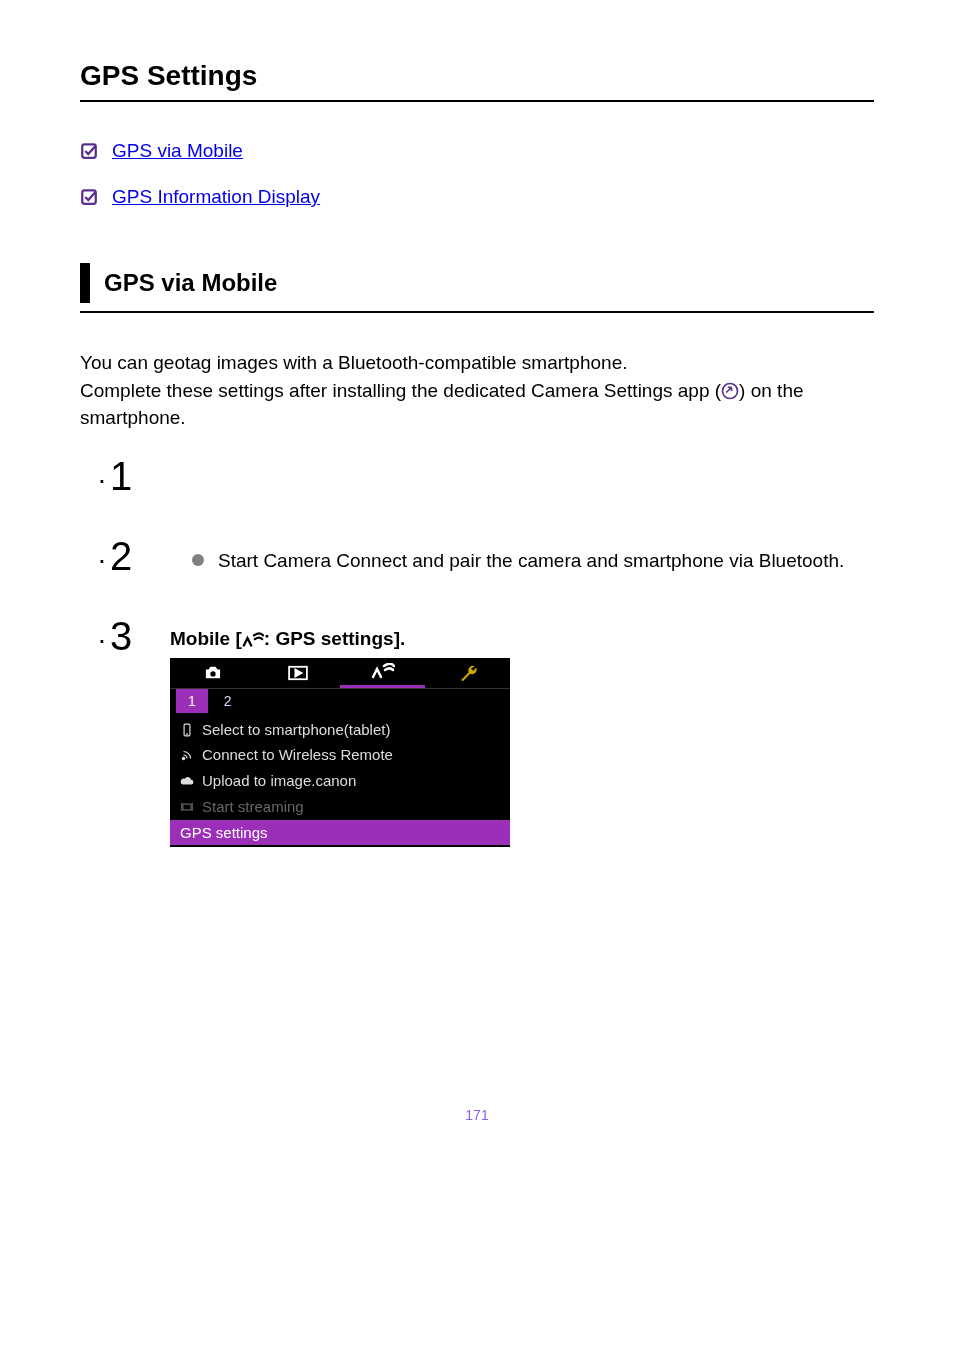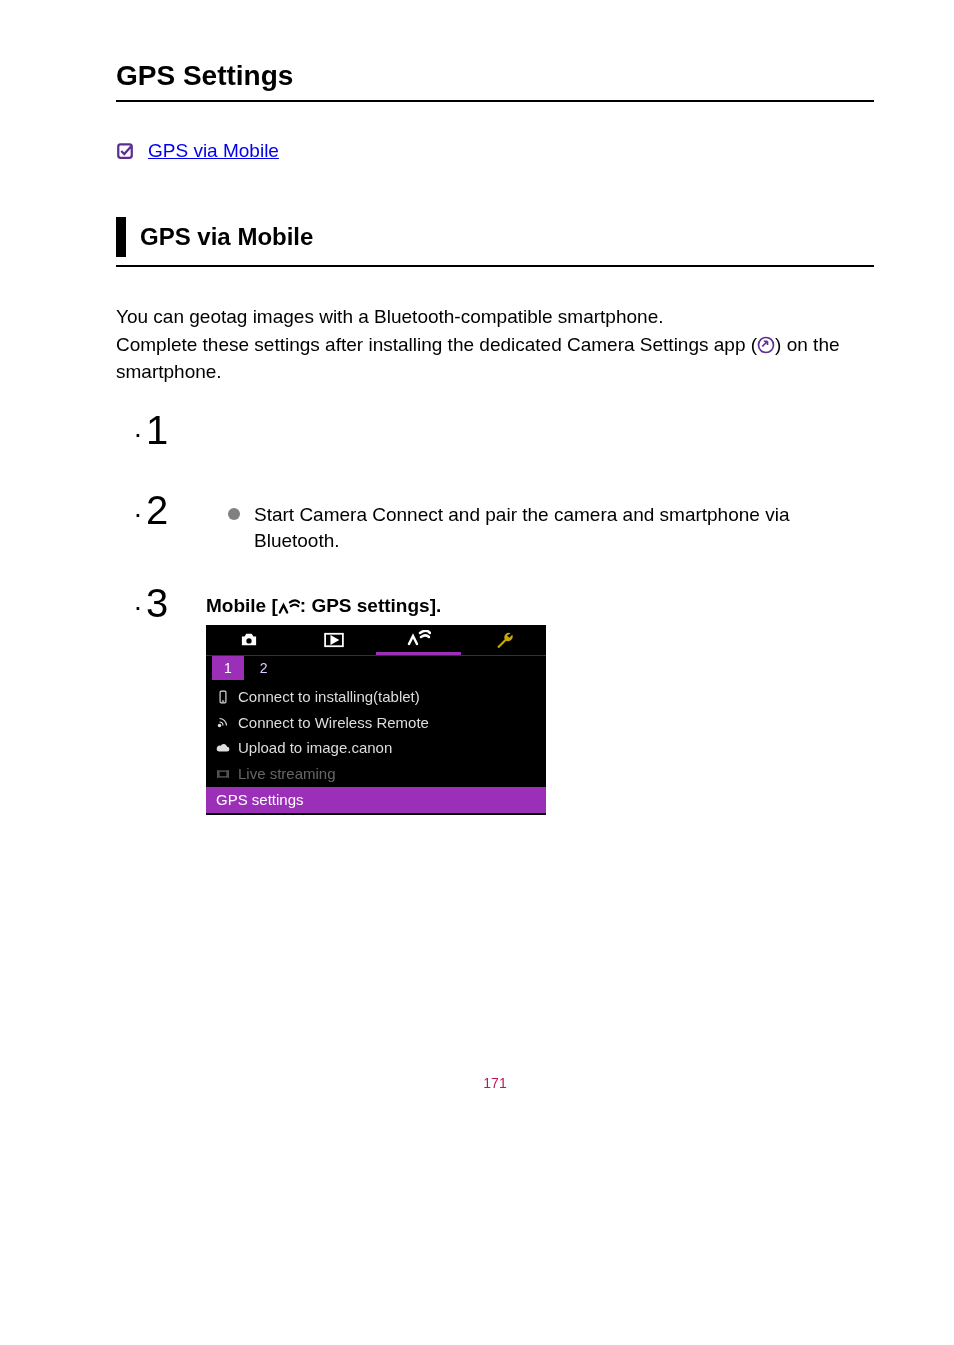--- a/index.html
+++ b/index.html
@@ -6,21 +6,21 @@
     margin: 0;
     padding: 0;
     font-family: Arial, Helvetica, sans-serif;
     font-size: 19px;
     color: #000;
     background: #fff;
     width: 954px;
     box-sizing: border-box;
   }
   .page {
-    padding: 60px 80px 40px 116px;
+    padding: 60px 80px 40px 80px;
   }
   .h1 {
     font-size: 28px;
     font-weight: bold;
     margin: 0 0 8px 0;
   }
   .h1-rule {
     border-bottom: 2px solid #000;
     margin-bottom: 38px;
   }
@@ -188,39 +188,46 @@
   .cam-small-icon {
     width: 14px;
     height: 14px;
     flex: 0 0 auto;
     color: inherit;
   }
   .page-num {
     text-align: center;
     font-size: 14px;
     margin-top: 260px;
-    color: #be185d;
+    color: #8b5cf6;
   }
 </style>
 </head>
 <body>
 
 <div class="page">
 
   <div class="h1">GPS Settings</div>
   <div class="h1-rule"></div>
 
   <div class="toc-item">
     <svg class="toc-icon" viewBox="0 0 24 24" fill="none" stroke="currentColor" stroke-width="3">
       <rect x="3" y="3" width="18" height="18" rx="3"></rect>
       <path d="M7 12 L11 16 L20 6"></path>
     </svg>
     <a class="toc-link">GPS via Mobile</a>
   </div>
 
+  <div class="toc-item">
+    <svg class="toc-icon" viewBox="0 0 24 24" fill="none" stroke="currentColor" stroke-width="3">
+      <rect x="3" y="3" width="18" height="18" rx="3"></rect>
+      <path d="M7 12 L11 16 L20 6"></path>
+    </svg>
+    <a class="toc-link">GPS Information Display</a>
+  </div>
 
   <div class="section-head">
     <div class="section-bar"></div>
     <div class="section-title">GPS via Mobile</div>
   </div>
   <div class="section-rule"></div>
 
   <div class="intro">
     <span>You can geotag images with a Bluetooth-compatible smartphone.</span><br>
     <span>Complete these settings after installing the dedicated Camera Settings app (</span><svg class="ref-icon" viewBox="0 0 24 24" fill="none" stroke="currentColor" stroke-width="2.2">
@@ -281,42 +288,42 @@
         <div class="cam-subtabs">
           <div class="cam-sub sel">1</div>
           <div class="cam-sub">2</div>
         </div>
         <div class="cam-items">
           <div class="cam-item">
             <svg class="cam-small-icon" viewBox="0 0 24 24" fill="none" stroke="currentColor" stroke-width="2">
                 <rect x="7" y="2" width="10" height="20" rx="2"></rect>
                 <line x1="10" y1="19" x2="14" y2="19"></line>
               </svg>
-            <span>Connect to installing(tablet)</span>
+            <span>Select to smartphone(tablet)</span>
           </div>
           <div class="cam-item">
             <svg class="cam-small-icon" viewBox="0 0 24 24" fill="currentColor">
                 <circle cx="6" cy="18" r="3"></circle>
                 <path d="M6 11 a7 7 0 0 1 7 7 h-2 a5 5 0 0 0 -5 -5 z"></path>
                 <path d="M6 5 a13 13 0 0 1 13 13 h-2 A11 11 0 0 0 6 7 z"></path>
               </svg>
             <span>Connect to Wireless Remote</span>
           </div>
           <div class="cam-item">
             <svg class="cam-small-icon" viewBox="0 0 24 24" fill="currentColor">
                 <path d="M19 18 a4 4 0 0 0 0 -8 a6 6 0 0 0 -11 -2 a5 5 0 0 0 -3 10 z"></path>
               </svg>
             <span>Upload to image.canon</span>
           </div>
           <div class="cam-item dim">
             <svg class="cam-small-icon" viewBox="0 0 24 24" fill="none" stroke="currentColor" stroke-width="2">
                 <rect x="5" y="7" width="14" height="10"></rect>
                 <path d="M3 5 v14 M21 5 v14"></path>
               </svg>
-            <span>Live streaming</span>
+            <span>Start streaming</span>
           </div>
           <div class="cam-item hl">
             <span>GPS settings</span>
           </div>
         </div>
       </div>
     </li>
   </ol>
 
   <div class="page-num">171</div>

